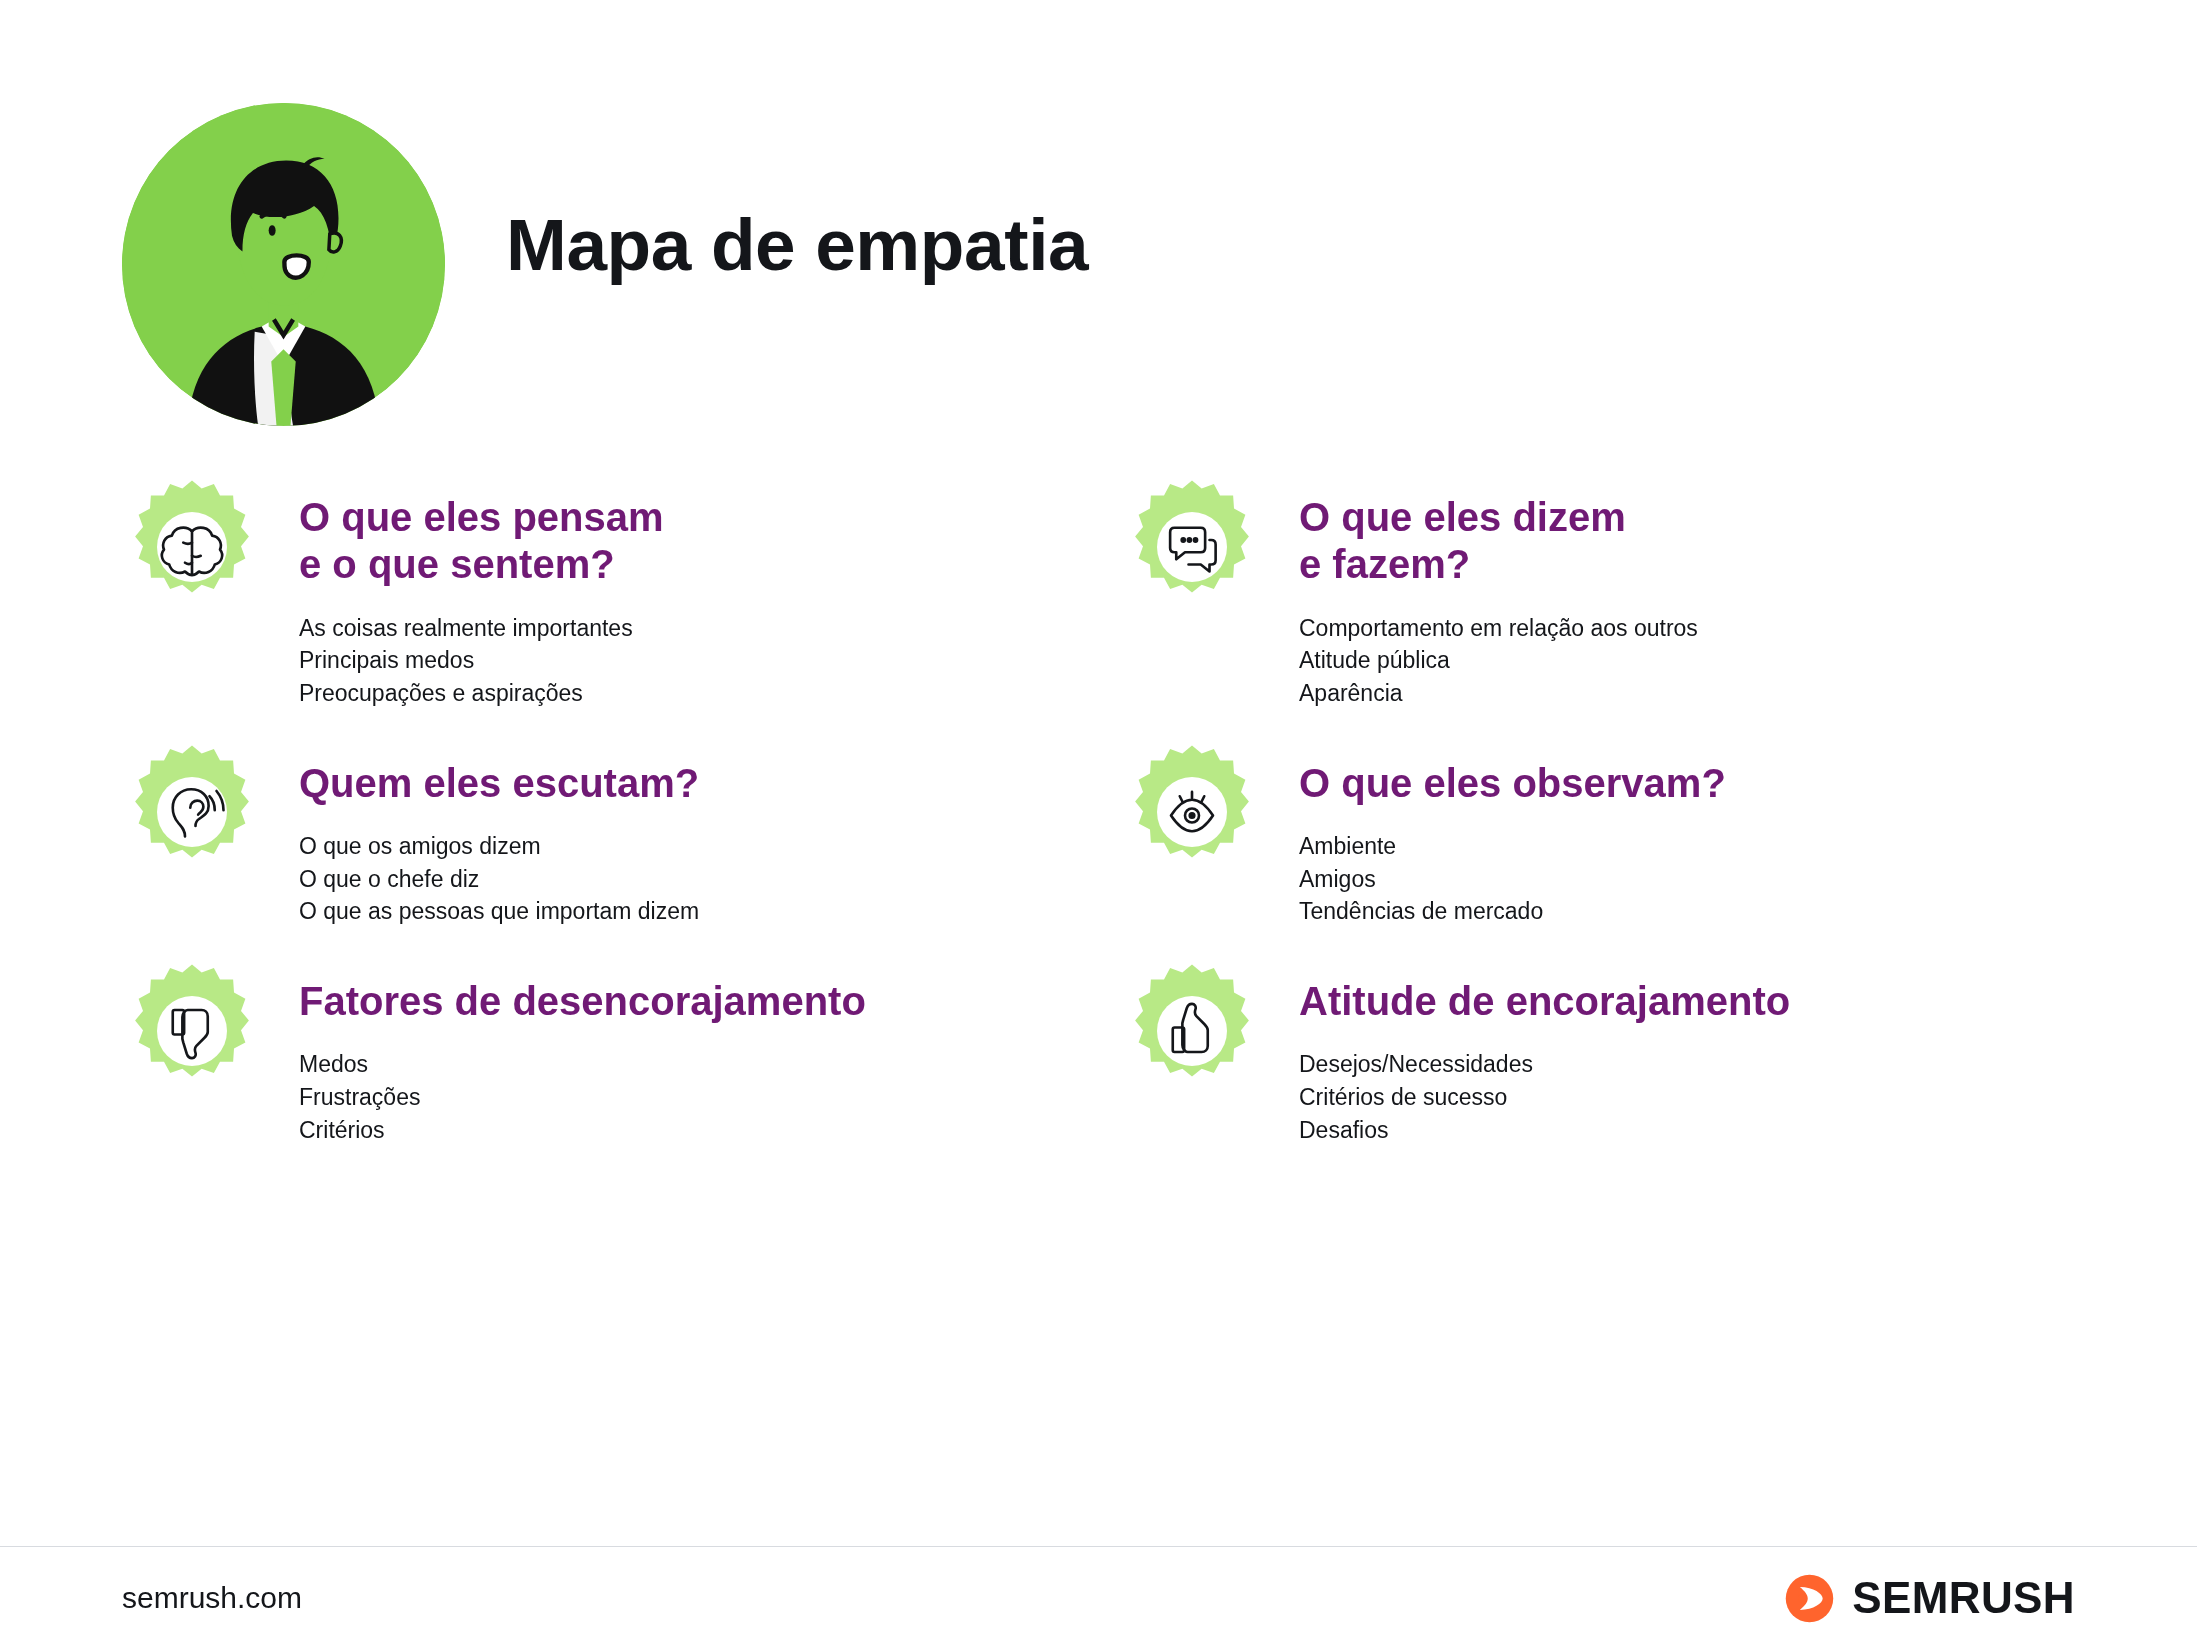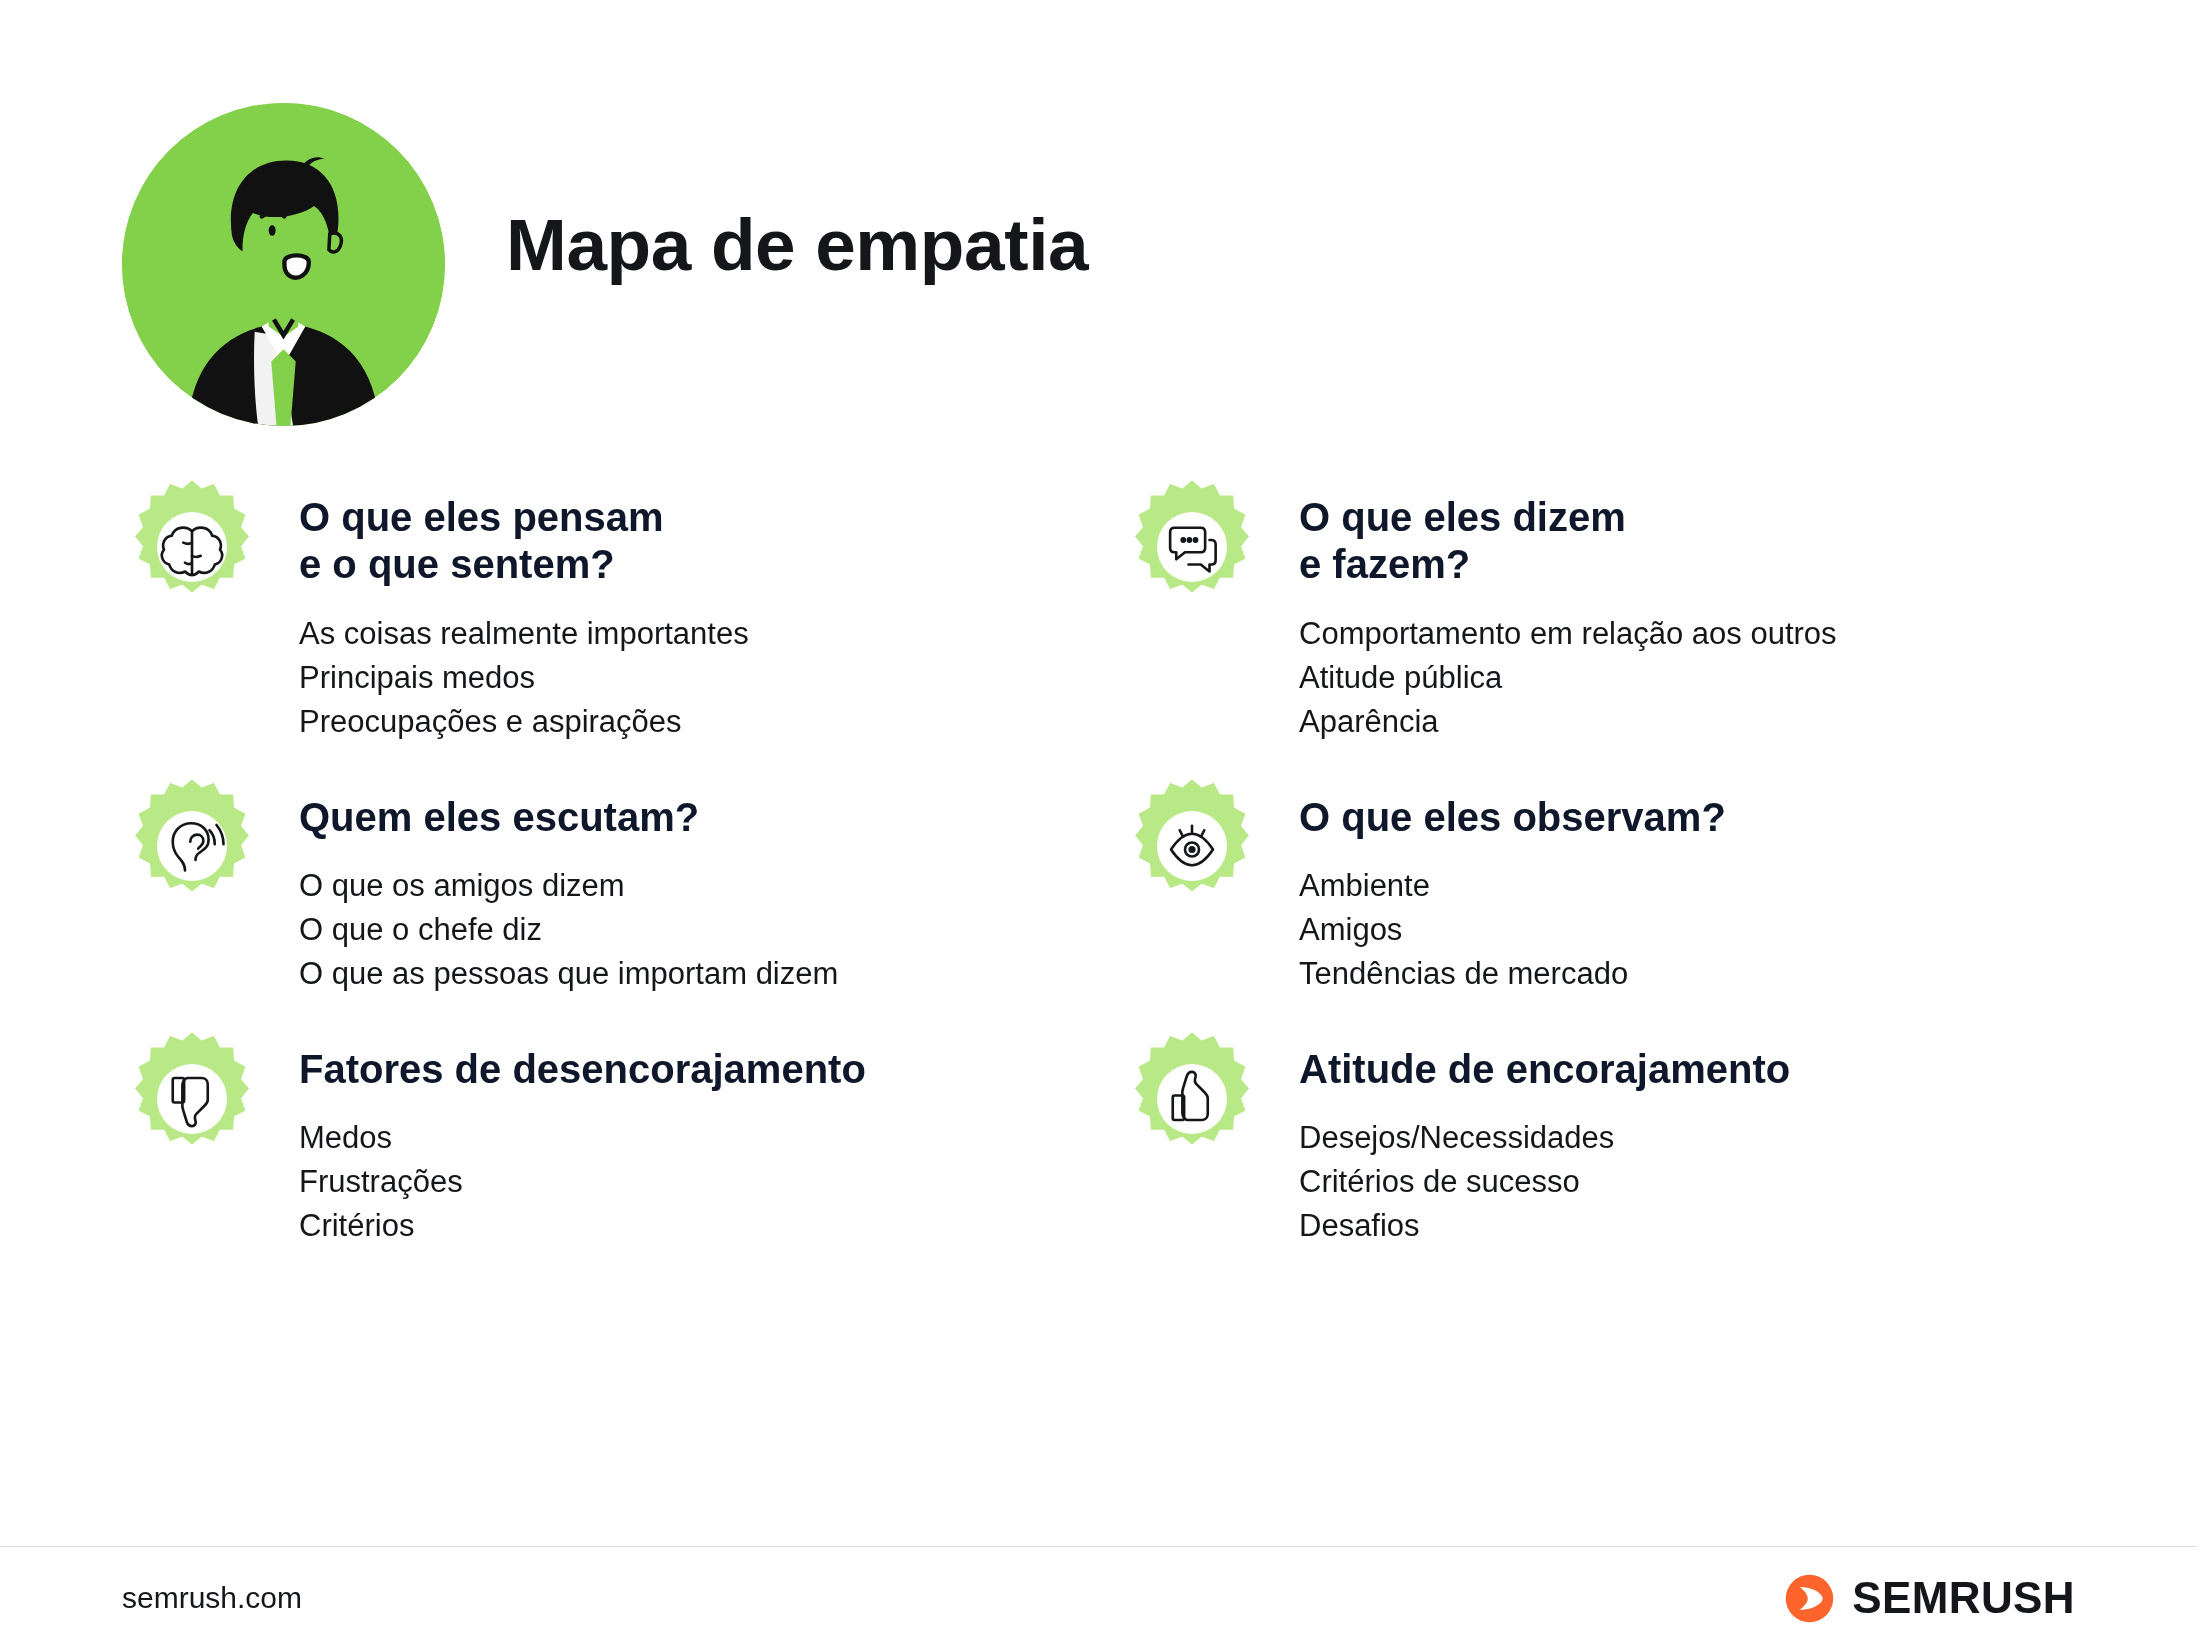--- a/index.html
+++ b/index.html
@@ -83,31 +83,31 @@
     margin-top: -12.2px;
   }
   .gear svg { display: block; width: 100%; height: 100%; }
 
   .block-body { padding-top: 5.2px; }
 
   .block-title {
     font-size: 40px;
     font-weight: 700;
     line-height: 1.18;
-    color: #0f172a;
+    color: #701a75;
     margin: 0 0 23px 0;
     white-space: pre-line;
   }
   .block-list {
     list-style: none;
     margin: 0;
     padding: 0;
   }
   .block-list li {
-    font-size: 31px;
+    font-size: 23px;
     font-weight: 400;
     line-height: 1.42;
     color: #14161a;
   }
 
   
   .footer {
     position: absolute;
     left: 0;
     right: 8px;

